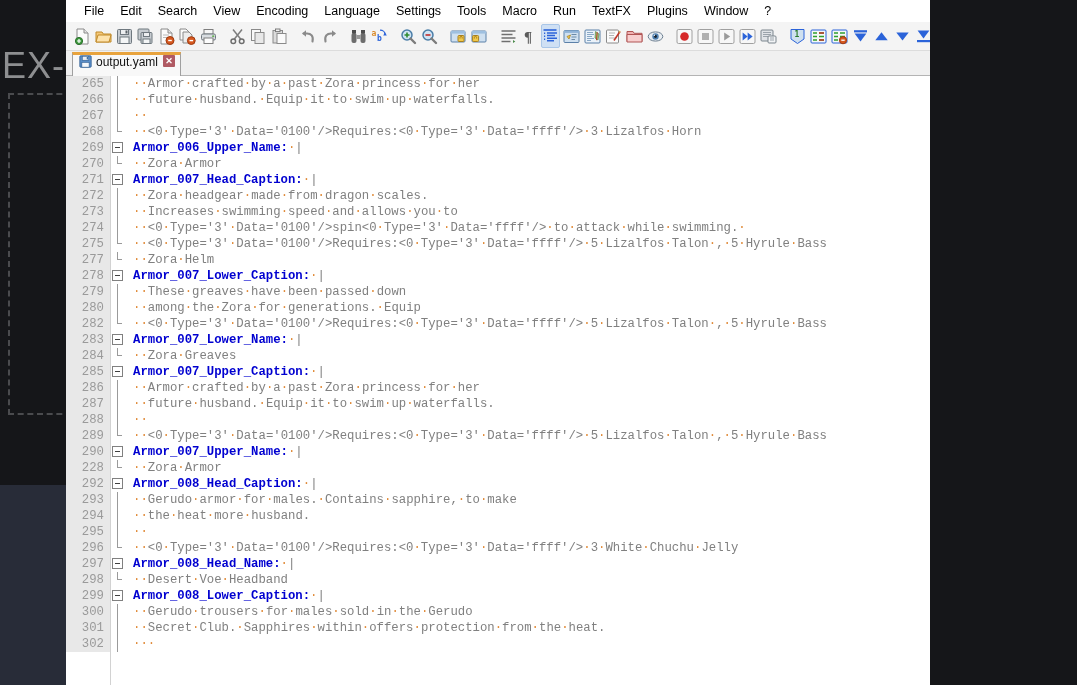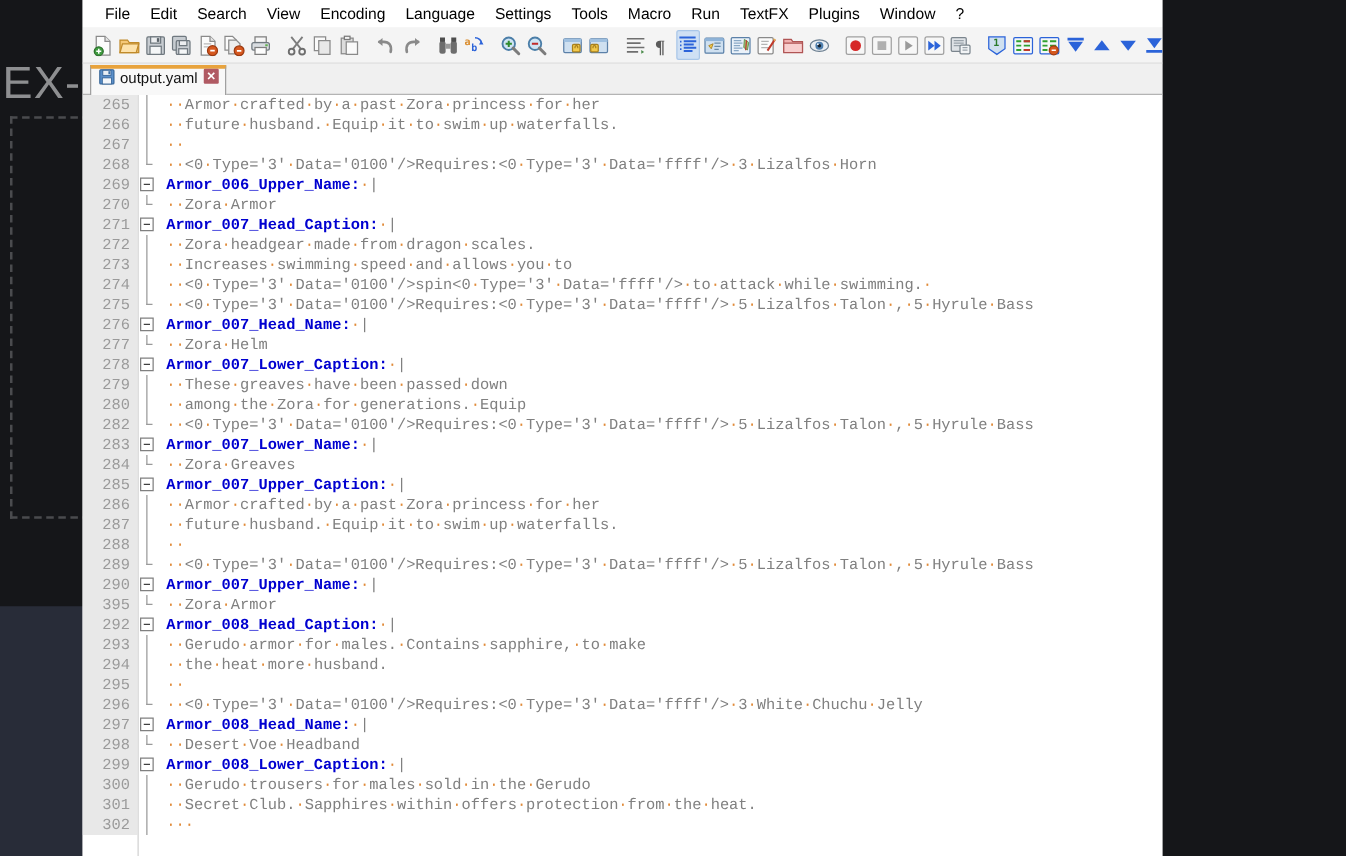--- a/index.html
+++ b/index.html
@@ -617,35 +617,34 @@
           <div class="code-line"><div class="gutter">266</div><div class="fold-col"><span class="fold-line"></span></div><div class="code-text"><span class="k-dot">··</span><span class="k-val">future</span><span class="k-dot">·</span><span class="k-val">husband.</span><span class="k-dot">·</span><span class="k-val">Equip</span><span class="k-dot">·</span><span class="k-val">it</span><span class="k-dot">·</span><span class="k-val">to</span><span class="k-dot">·</span><span class="k-val">swim</span><span class="k-dot">·</span><span class="k-val">up</span><span class="k-dot">·</span><span class="k-val">waterfalls.</span></div></div>
           <div class="code-line"><div class="gutter">267</div><div class="fold-col"><span class="fold-line"></span></div><div class="code-text"><span class="k-dot">··</span></div></div>
           <div class="code-line"><div class="gutter">268</div><div class="fold-col"><span class="fold-tail-v"></span><span class="fold-tail-h"></span></div><div class="code-text"><span class="k-dot">··</span><span class="k-val">&lt;0</span><span class="k-dot">·</span><span class="k-val">Type='3'</span><span class="k-dot">·</span><span class="k-val">Data='0100'/&gt;Requires:&lt;0</span><span class="k-dot">·</span><span class="k-val">Type='3'</span><span class="k-dot">·</span><span class="k-val">Data='ffff'/&gt;</span><span class="k-dot">·</span><span class="k-val">3</span><span class="k-dot">·</span><span class="k-val">Lizalfos</span><span class="k-dot">·</span><span class="k-val">Horn</span></div></div>
           <div class="code-line"><div class="gutter">269</div><div class="fold-col"><span class="fold-box"></span></div><div class="code-text"><span class="k-key">Armor_006_Upper_Name:</span><span class="k-dot">·</span><span class="k-pipe">|</span></div></div>
           <div class="code-line"><div class="gutter">270</div><div class="fold-col"><span class="fold-tail-v"></span><span class="fold-tail-h"></span></div><div class="code-text"><span class="k-dot">··</span><span class="k-val">Zora</span><span class="k-dot">·</span><span class="k-val">Armor</span></div></div>
           <div class="code-line"><div class="gutter">271</div><div class="fold-col"><span class="fold-box"></span></div><div class="code-text"><span class="k-key">Armor_007_Head_Caption:</span><span class="k-dot">·</span><span class="k-pipe">|</span></div></div>
           <div class="code-line"><div class="gutter">272</div><div class="fold-col"><span class="fold-line"></span></div><div class="code-text"><span class="k-dot">··</span><span class="k-val">Zora</span><span class="k-dot">·</span><span class="k-val">headgear</span><span class="k-dot">·</span><span class="k-val">made</span><span class="k-dot">·</span><span class="k-val">from</span><span class="k-dot">·</span><span class="k-val">dragon</span><span class="k-dot">·</span><span class="k-val">scales.</span></div></div>
           <div class="code-line"><div class="gutter">273</div><div class="fold-col"><span class="fold-line"></span></div><div class="code-text"><span class="k-dot">··</span><span class="k-val">Increases</span><span class="k-dot">·</span><span class="k-val">swimming</span><span class="k-dot">·</span><span class="k-val">speed</span><span class="k-dot">·</span><span class="k-val">and</span><span class="k-dot">·</span><span class="k-val">allows</span><span class="k-dot">·</span><span class="k-val">you</span><span class="k-dot">·</span><span class="k-val">to</span></div></div>
           <div class="code-line"><div class="gutter">274</div><div class="fold-col"><span class="fold-line"></span></div><div class="code-text"><span class="k-dot">··</span><span class="k-val">&lt;0</span><span class="k-dot">·</span><span class="k-val">Type='3'</span><span class="k-dot">·</span><span class="k-val">Data='0100'/&gt;spin&lt;0</span><span class="k-dot">·</span><span class="k-val">Type='3'</span><span class="k-dot">·</span><span class="k-val">Data='ffff'/&gt;</span><span class="k-dot">·</span><span class="k-val">to</span><span class="k-dot">·</span><span class="k-val">attack</span><span class="k-dot">·</span><span class="k-val">while</span><span class="k-dot">·</span><span class="k-val">swimming.</span><span class="k-dot">·</span></div></div>
           <div class="code-line"><div class="gutter">275</div><div class="fold-col"><span class="fold-tail-v"></span><span class="fold-tail-h"></span></div><div class="code-text"><span class="k-dot">··</span><span class="k-val">&lt;0</span><span class="k-dot">·</span><span class="k-val">Type='3'</span><span class="k-dot">·</span><span class="k-val">Data='0100'/&gt;Requires:&lt;0</span><span class="k-dot">·</span><span class="k-val">Type='3'</span><span class="k-dot">·</span><span class="k-val">Data='ffff'/&gt;</span><span class="k-dot">·</span><span class="k-val">5</span><span class="k-dot">·</span><span class="k-val">Lizalfos</span><span class="k-dot">·</span><span class="k-val">Talon</span><span class="k-dot">·</span><span class="k-val">,</span><span class="k-dot">·</span><span class="k-val">5</span><span class="k-dot">·</span><span class="k-val">Hyrule</span><span class="k-dot">·</span><span class="k-val">Bass</span></div></div>
-          <div class="code-line"><div class="gutter">276</div><div class="fold-col"><span class="fold-box"></span></div><div class="code-text"><span class="k-key">Armor_007_Head_Name:</span><span class="k-dot">·</span><span class="k-pipe">|</span></div></div>
           <div class="code-line"><div class="gutter">277</div><div class="fold-col"><span class="fold-tail-v"></span><span class="fold-tail-h"></span></div><div class="code-text"><span class="k-dot">··</span><span class="k-val">Zora</span><span class="k-dot">·</span><span class="k-val">Helm</span></div></div>
           <div class="code-line"><div class="gutter">278</div><div class="fold-col"><span class="fold-box"></span></div><div class="code-text"><span class="k-key">Armor_007_Lower_Caption:</span><span class="k-dot">·</span><span class="k-pipe">|</span></div></div>
           <div class="code-line"><div class="gutter">279</div><div class="fold-col"><span class="fold-line"></span></div><div class="code-text"><span class="k-dot">··</span><span class="k-val">These</span><span class="k-dot">·</span><span class="k-val">greaves</span><span class="k-dot">·</span><span class="k-val">have</span><span class="k-dot">·</span><span class="k-val">been</span><span class="k-dot">·</span><span class="k-val">passed</span><span class="k-dot">·</span><span class="k-val">down</span></div></div>
           <div class="code-line"><div class="gutter">280</div><div class="fold-col"><span class="fold-line"></span></div><div class="code-text"><span class="k-dot">··</span><span class="k-val">among</span><span class="k-dot">·</span><span class="k-val">the</span><span class="k-dot">·</span><span class="k-val">Zora</span><span class="k-dot">·</span><span class="k-val">for</span><span class="k-dot">·</span><span class="k-val">generations.</span><span class="k-dot">·</span><span class="k-val">Equip</span></div></div>
           <div class="code-line"><div class="gutter">282</div><div class="fold-col"><span class="fold-tail-v"></span><span class="fold-tail-h"></span></div><div class="code-text"><span class="k-dot">··</span><span class="k-val">&lt;0</span><span class="k-dot">·</span><span class="k-val">Type='3'</span><span class="k-dot">·</span><span class="k-val">Data='0100'/&gt;Requires:&lt;0</span><span class="k-dot">·</span><span class="k-val">Type='3'</span><span class="k-dot">·</span><span class="k-val">Data='ffff'/&gt;</span><span class="k-dot">·</span><span class="k-val">5</span><span class="k-dot">·</span><span class="k-val">Lizalfos</span><span class="k-dot">·</span><span class="k-val">Talon</span><span class="k-dot">·</span><span class="k-val">,</span><span class="k-dot">·</span><span class="k-val">5</span><span class="k-dot">·</span><span class="k-val">Hyrule</span><span class="k-dot">·</span><span class="k-val">Bass</span></div></div>
           <div class="code-line"><div class="gutter">283</div><div class="fold-col"><span class="fold-box"></span></div><div class="code-text"><span class="k-key">Armor_007_Lower_Name:</span><span class="k-dot">·</span><span class="k-pipe">|</span></div></div>
           <div class="code-line"><div class="gutter">284</div><div class="fold-col"><span class="fold-tail-v"></span><span class="fold-tail-h"></span></div><div class="code-text"><span class="k-dot">··</span><span class="k-val">Zora</span><span class="k-dot">·</span><span class="k-val">Greaves</span></div></div>
           <div class="code-line"><div class="gutter">285</div><div class="fold-col"><span class="fold-box"></span></div><div class="code-text"><span class="k-key">Armor_007_Upper_Caption:</span><span class="k-dot">·</span><span class="k-pipe">|</span></div></div>
           <div class="code-line"><div class="gutter">286</div><div class="fold-col"><span class="fold-line"></span></div><div class="code-text"><span class="k-dot">··</span><span class="k-val">Armor</span><span class="k-dot">·</span><span class="k-val">crafted</span><span class="k-dot">·</span><span class="k-val">by</span><span class="k-dot">·</span><span class="k-val">a</span><span class="k-dot">·</span><span class="k-val">past</span><span class="k-dot">·</span><span class="k-val">Zora</span><span class="k-dot">·</span><span class="k-val">princess</span><span class="k-dot">·</span><span class="k-val">for</span><span class="k-dot">·</span><span class="k-val">her</span></div></div>
           <div class="code-line"><div class="gutter">287</div><div class="fold-col"><span class="fold-line"></span></div><div class="code-text"><span class="k-dot">··</span><span class="k-val">future</span><span class="k-dot">·</span><span class="k-val">husband.</span><span class="k-dot">·</span><span class="k-val">Equip</span><span class="k-dot">·</span><span class="k-val">it</span><span class="k-dot">·</span><span class="k-val">to</span><span class="k-dot">·</span><span class="k-val">swim</span><span class="k-dot">·</span><span class="k-val">up</span><span class="k-dot">·</span><span class="k-val">waterfalls.</span></div></div>
           <div class="code-line"><div class="gutter">288</div><div class="fold-col"><span class="fold-line"></span></div><div class="code-text"><span class="k-dot">··</span></div></div>
           <div class="code-line"><div class="gutter">289</div><div class="fold-col"><span class="fold-tail-v"></span><span class="fold-tail-h"></span></div><div class="code-text"><span class="k-dot">··</span><span class="k-val">&lt;0</span><span class="k-dot">·</span><span class="k-val">Type='3'</span><span class="k-dot">·</span><span class="k-val">Data='0100'/&gt;Requires:&lt;0</span><span class="k-dot">·</span><span class="k-val">Type='3'</span><span class="k-dot">·</span><span class="k-val">Data='ffff'/&gt;</span><span class="k-dot">·</span><span class="k-val">5</span><span class="k-dot">·</span><span class="k-val">Lizalfos</span><span class="k-dot">·</span><span class="k-val">Talon</span><span class="k-dot">·</span><span class="k-val">,</span><span class="k-dot">·</span><span class="k-val">5</span><span class="k-dot">·</span><span class="k-val">Hyrule</span><span class="k-dot">·</span><span class="k-val">Bass</span></div></div>
           <div class="code-line"><div class="gutter">290</div><div class="fold-col"><span class="fold-box"></span></div><div class="code-text"><span class="k-key">Armor_007_Upper_Name:</span><span class="k-dot">·</span><span class="k-pipe">|</span></div></div>
-          <div class="code-line"><div class="gutter">395</div><div class="fold-col"><span class="fold-tail-v"></span><span class="fold-tail-h"></span></div><div class="code-text"><span class="k-dot">··</span><span class="k-val">Zora</span><span class="k-dot">·</span><span class="k-val">Armor</span></div></div>
+          <div class="code-line"><div class="gutter">228</div><div class="fold-col"><span class="fold-tail-v"></span><span class="fold-tail-h"></span></div><div class="code-text"><span class="k-dot">··</span><span class="k-val">Zora</span><span class="k-dot">·</span><span class="k-val">Armor</span></div></div>
           <div class="code-line"><div class="gutter">292</div><div class="fold-col"><span class="fold-box"></span></div><div class="code-text"><span class="k-key">Armor_008_Head_Caption:</span><span class="k-dot">·</span><span class="k-pipe">|</span></div></div>
           <div class="code-line"><div class="gutter">293</div><div class="fold-col"><span class="fold-line"></span></div><div class="code-text"><span class="k-dot">··</span><span class="k-val">Gerudo</span><span class="k-dot">·</span><span class="k-val">armor</span><span class="k-dot">·</span><span class="k-val">for</span><span class="k-dot">·</span><span class="k-val">males.</span><span class="k-dot">·</span><span class="k-val">Contains</span><span class="k-dot">·</span><span class="k-val">sapphire,</span><span class="k-dot">·</span><span class="k-val">to</span><span class="k-dot">·</span><span class="k-val">make</span></div></div>
           <div class="code-line"><div class="gutter">294</div><div class="fold-col"><span class="fold-line"></span></div><div class="code-text"><span class="k-dot">··</span><span class="k-val">the</span><span class="k-dot">·</span><span class="k-val">heat</span><span class="k-dot">·</span><span class="k-val">more</span><span class="k-dot">·</span><span class="k-val">husband.</span></div></div>
           <div class="code-line"><div class="gutter">295</div><div class="fold-col"><span class="fold-line"></span></div><div class="code-text"><span class="k-dot">··</span></div></div>
           <div class="code-line"><div class="gutter">296</div><div class="fold-col"><span class="fold-tail-v"></span><span class="fold-tail-h"></span></div><div class="code-text"><span class="k-dot">··</span><span class="k-val">&lt;0</span><span class="k-dot">·</span><span class="k-val">Type='3'</span><span class="k-dot">·</span><span class="k-val">Data='0100'/&gt;Requires:&lt;0</span><span class="k-dot">·</span><span class="k-val">Type='3'</span><span class="k-dot">·</span><span class="k-val">Data='ffff'/&gt;</span><span class="k-dot">·</span><span class="k-val">3</span><span class="k-dot">·</span><span class="k-val">White</span><span class="k-dot">·</span><span class="k-val">Chuchu</span><span class="k-dot">·</span><span class="k-val">Jelly</span></div></div>
           <div class="code-line"><div class="gutter">297</div><div class="fold-col"><span class="fold-box"></span></div><div class="code-text"><span class="k-key">Armor_008_Head_Name:</span><span class="k-dot">·</span><span class="k-pipe">|</span></div></div>
           <div class="code-line"><div class="gutter">298</div><div class="fold-col"><span class="fold-tail-v"></span><span class="fold-tail-h"></span></div><div class="code-text"><span class="k-dot">··</span><span class="k-val">Desert</span><span class="k-dot">·</span><span class="k-val">Voe</span><span class="k-dot">·</span><span class="k-val">Headband</span></div></div>
           <div class="code-line"><div class="gutter">299</div><div class="fold-col"><span class="fold-box"></span></div><div class="code-text"><span class="k-key">Armor_008_Lower_Caption:</span><span class="k-dot">·</span><span class="k-pipe">|</span></div></div>
           <div class="code-line"><div class="gutter">300</div><div class="fold-col"><span class="fold-line"></span></div><div class="code-text"><span class="k-dot">··</span><span class="k-val">Gerudo</span><span class="k-dot">·</span><span class="k-val">trousers</span><span class="k-dot">·</span><span class="k-val">for</span><span class="k-dot">·</span><span class="k-val">males</span><span class="k-dot">·</span><span class="k-val">sold</span><span class="k-dot">·</span><span class="k-val">in</span><span class="k-dot">·</span><span class="k-val">the</span><span class="k-dot">·</span><span class="k-val">Gerudo</span></div></div>
           <div class="code-line"><div class="gutter">301</div><div class="fold-col"><span class="fold-line"></span></div><div class="code-text"><span class="k-dot">··</span><span class="k-val">Secret</span><span class="k-dot">·</span><span class="k-val">Club.</span><span class="k-dot">·</span><span class="k-val">Sapphires</span><span class="k-dot">·</span><span class="k-val">within</span><span class="k-dot">·</span><span class="k-val">offers</span><span class="k-dot">·</span><span class="k-val">protection</span><span class="k-dot">·</span><span class="k-val">from</span><span class="k-dot">·</span><span class="k-val">the</span><span class="k-dot">·</span><span class="k-val">heat.</span></div></div>

